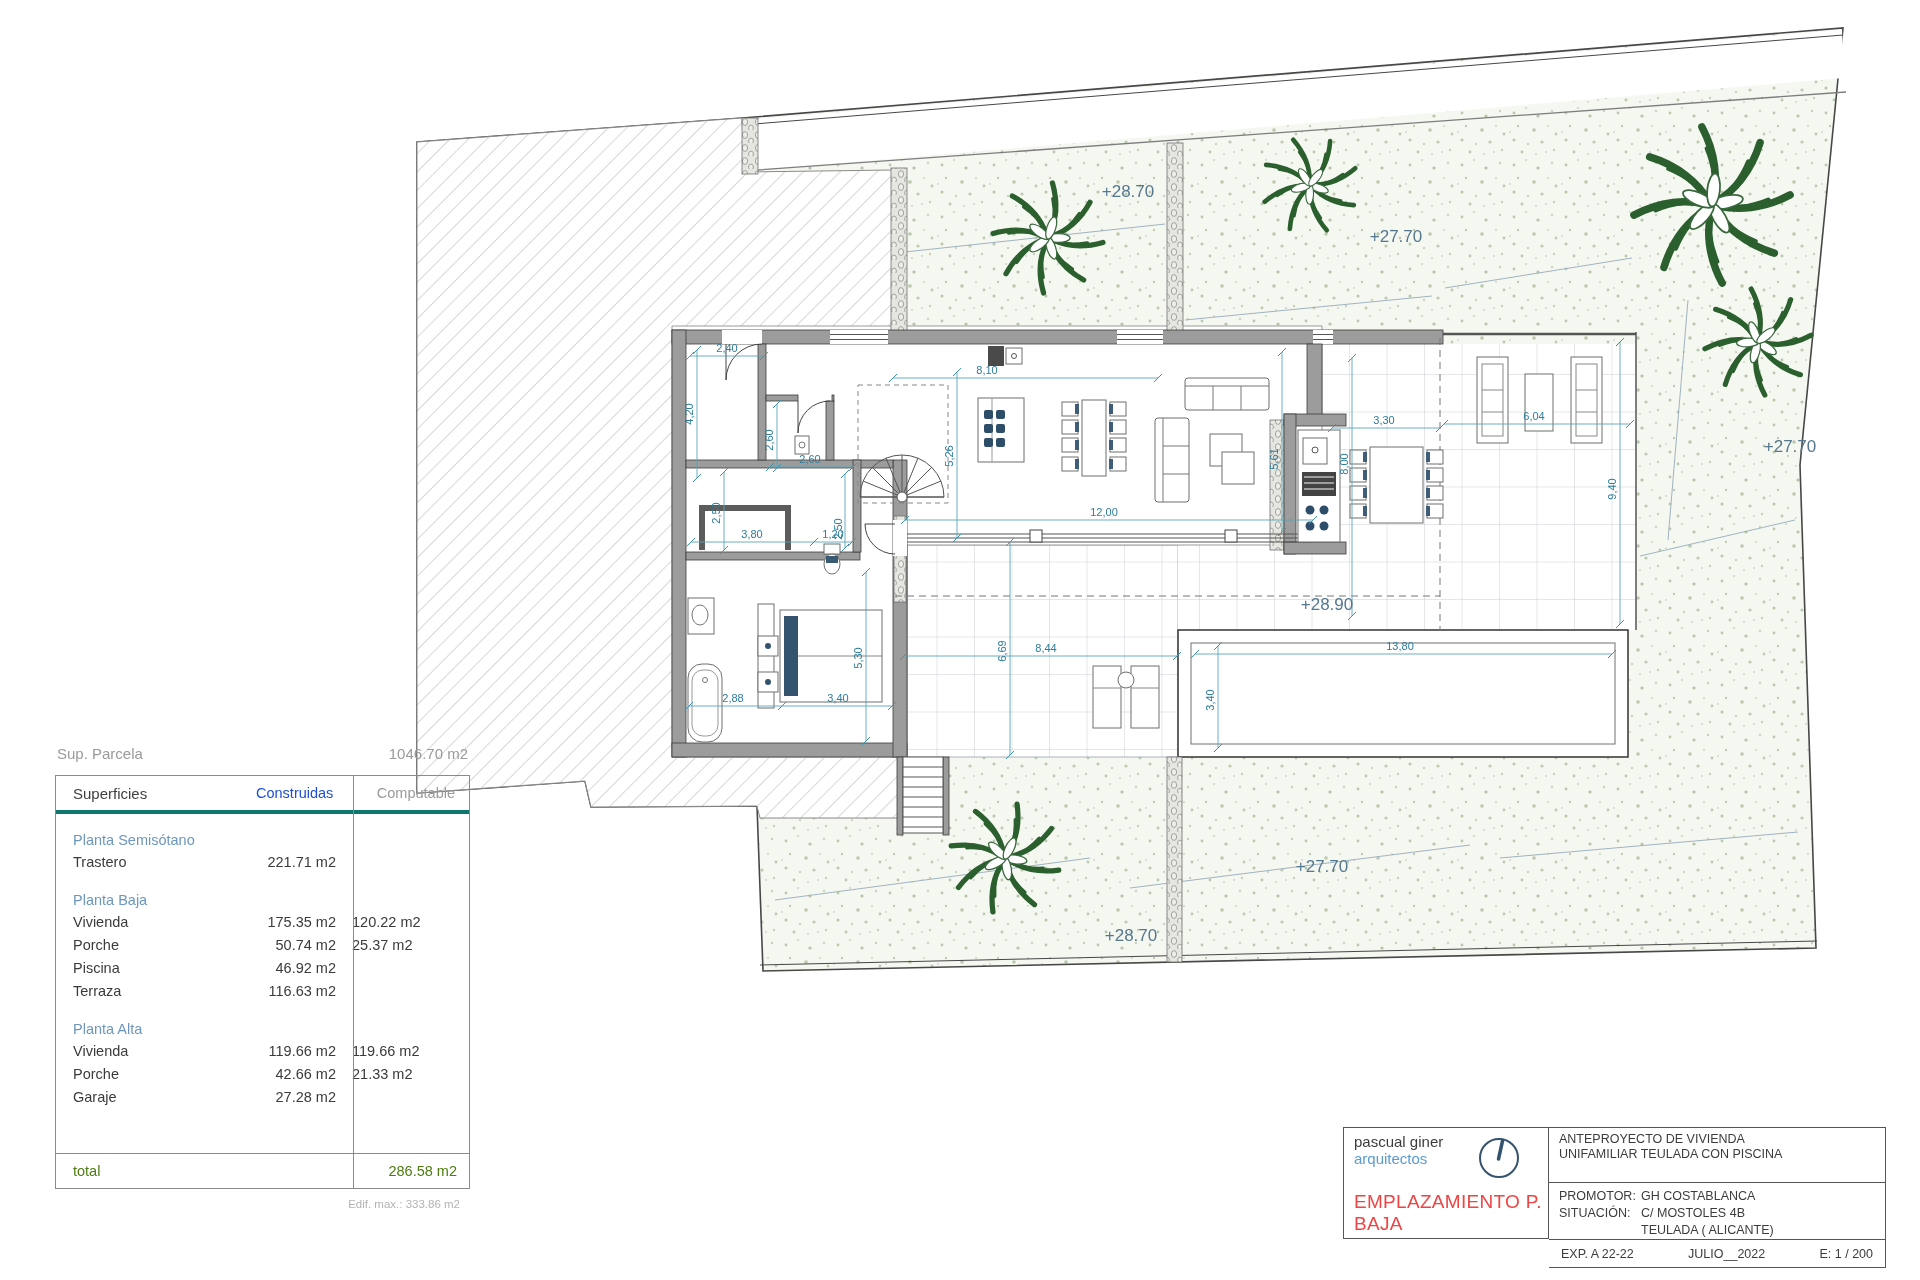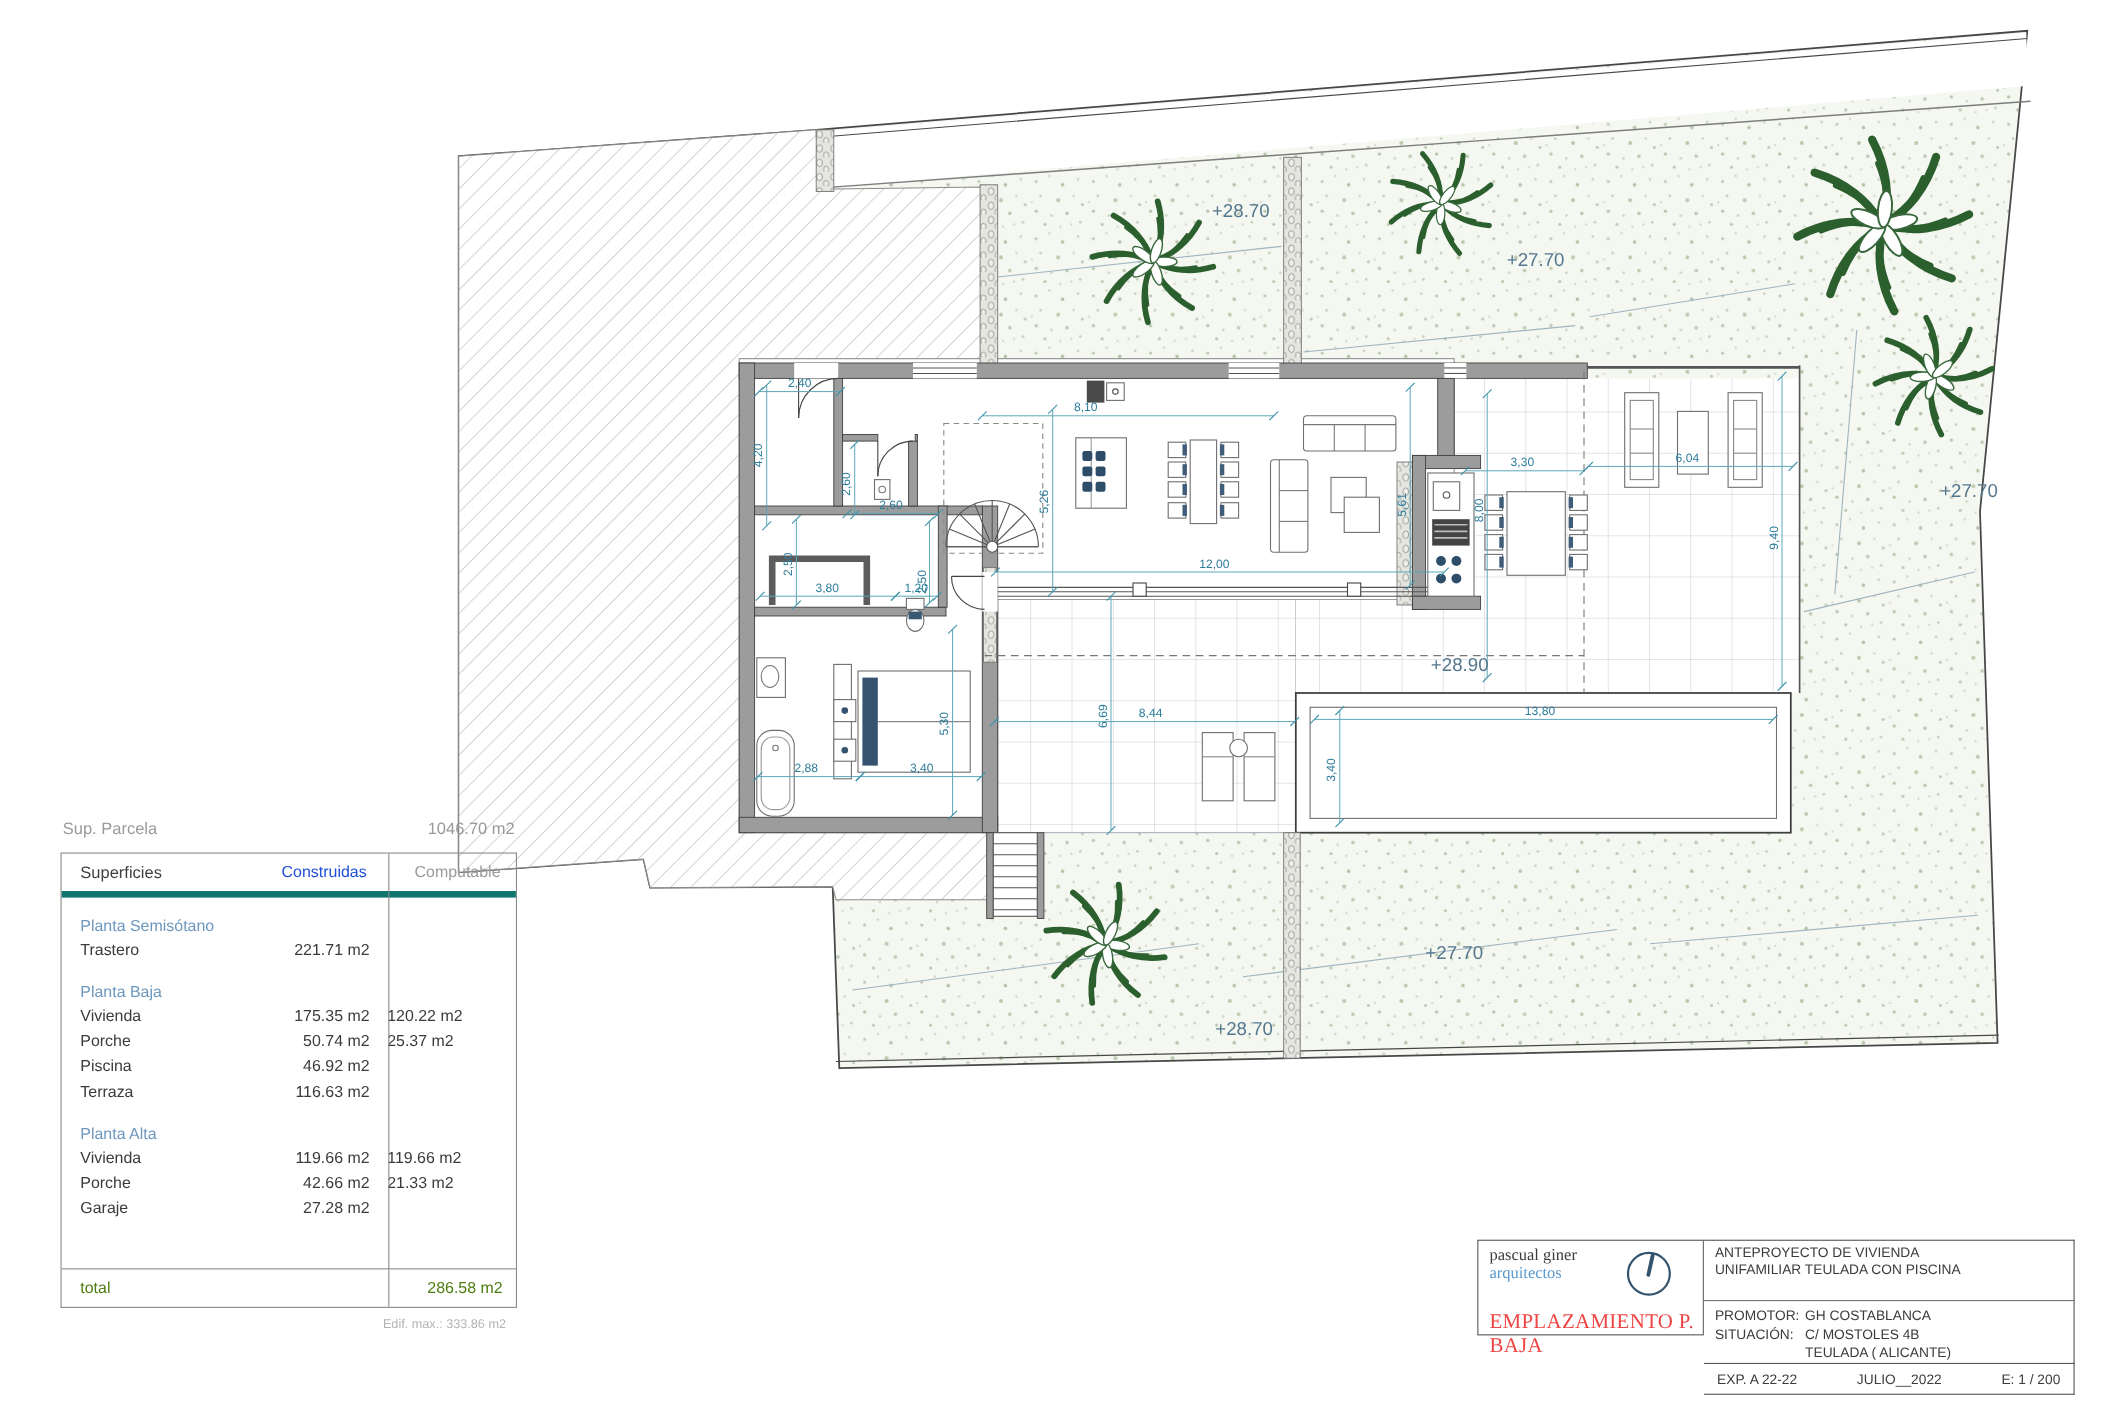--- a/index.html
+++ b/index.html
@@ -4,39 +4,39 @@
 <style>
   html,body{margin:0;padding:0;background:#ffffff;}
   .sheet{position:relative;width:1920px;height:1280px;background:#fff;overflow:hidden;
          font-family:"Liberation Sans",sans-serif;}
   
   .panel{position:absolute;left:55px;top:745px;width:415px;}
   .parcel{display:flex;justify-content:space-between;font-size:15px;color:#9a9a9a;padding:0 2px;}
   .tbox{position:relative;margin-top:13px;border:1.3px solid #8a8a8a;height:414px;box-sizing:border-box;}
   .vdiv{position:absolute;left:297px;top:0;bottom:0;width:1px;background:#8a8a8a;}
   .thead{display:grid;grid-template-columns:1fr 96px 117px;height:34px;align-items:center;
-         border-bottom:6px solid #0f766e;}
+         border-bottom:4px solid #0f766e;}
   .thead .h1{padding-left:17px;font-size:15px;color:#3f3f3f;}
   .thead .h2{text-align:left;font-size:14.5px;color:#1d4ed8;}
   .thead .h3{text-align:right;padding-right:14px;font-size:14.5px;color:#9a9a9a;}
   .tbody{font-size:14.5px;color:#3b3b3b;}
   .sec{padding-left:17px;color:#6d97bd;margin-top:15px;line-height:22px;}
   .r{display:grid;grid-template-columns:1fr 96px 117px;line-height:23px;}
   .r .c1{padding-left:17px;}
   .r .c2{text-align:right;padding-right:16px;}
   .r .c3{text-align:left;padding-right:12px;}
   .trow{position:absolute;left:0;right:0;bottom:0;height:34px;border-top:1px solid #8a8a8a;
         display:grid;grid-template-columns:1fr 96px 117px;align-items:center;color:#4d7c0f;font-size:14.5px;}
   .trow .c1{padding-left:17px;}
   .trow .c3{text-align:right;padding-right:12px;}
   .foot{margin-top:9px;text-align:right;padding-right:10px;font-size:11.5px;color:#b3b3b3;}
   
   .tb{position:absolute;left:1343px;top:1127px;}
   .tb,.tb *{box-sizing:border-box;}
-  .tb-left{position:absolute;left:0;top:0;width:206px;height:87px;border:1.5px solid #555;background:#fff;font-family:Liberation Serif, serif;}
+  .tb-left{position:absolute;left:0;top:0;width:206px;height:112px;border:1.5px solid #555;background:#fff;}
   .firm{position:absolute;left:10px;top:5px;font-size:15px;line-height:17px;color:#3c3c3c;}
   .firm .arq{color:#5b9bd0;}
   .compass{position:absolute;right:26px;top:7px;}
   .sheettitle{position:absolute;left:10px;top:63px;font-size:19px;color:#ef4444;letter-spacing:.3px;}
   .tb-right{position:absolute;left:206px;top:0;width:337px;}
   .tb-r1{border:1.5px solid #555;border-left:none;height:56px;padding:4px 10px;
          font-size:12.5px;line-height:15px;color:#3c3c3c;background:#fff;}
   .tb-r2{border:1.5px solid #555;border-left:none;border-top:none;height:57px;padding:5px 10px;
          font-size:12.5px;line-height:17px;color:#3c3c3c;background:#fff;}
   .tb-r2 .k{display:inline-block;width:82px;}

